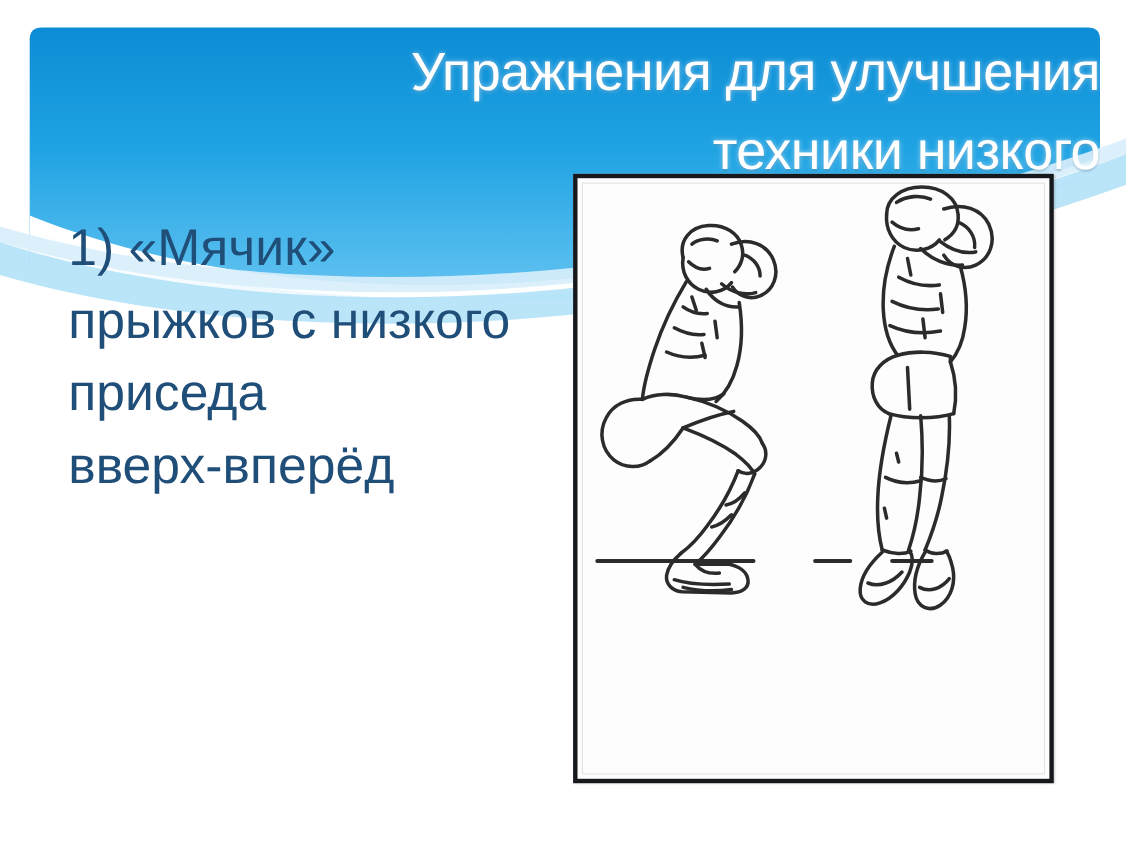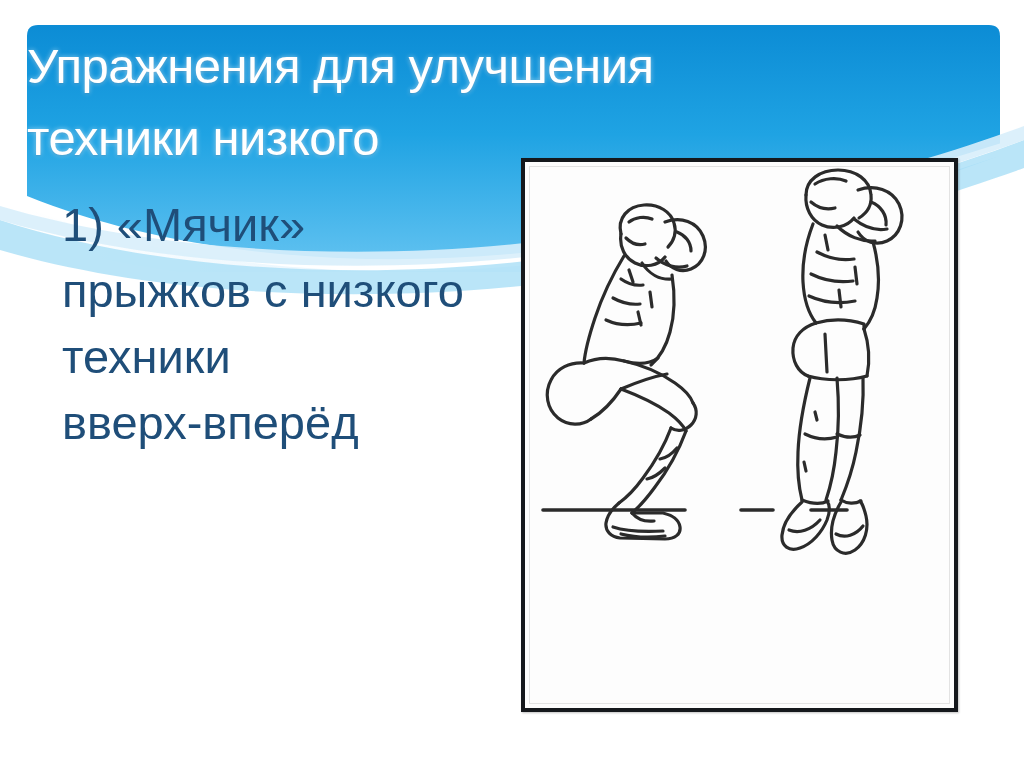--- a/index.html
+++ b/index.html
@@ -32,21 +32,21 @@
     height: 300px;
     pointer-events: none;
   }
 
   
   .title-block {
     position: absolute;
     left: 27px;
     top: 30px;
     width: 973px;
-    text-align: left;
+    text-align: right;
     z-index: 5;
   }
   .title-line {
     font-family: "Liberation Sans", sans-serif;
     font-size: 49px;
     line-height: 72px;
     color: #ffffff;
     font-weight: 400;
     letter-spacing: -0.5px;
     white-space: nowrap;
@@ -175,21 +175,21 @@
   </div>
 
   <div class="title-block">
     <div class="title-line">Упражнения для улучшения</div>
     <div class="title-line">техники низкого</div>
   </div>
 
   <div class="body-block">
     <div class="body-line">1) «Мячик»</div>
     <div class="body-line">прыжков с низкого</div>
-    <div class="body-line">техники</div>
+    <div class="body-line">приседа</div>
     <div class="body-line">вверх-вперёд</div>
   </div>
 
   <div class="picture-frame">
     <div class="inner-liner"></div>
 
     <svg class="figure-svg" viewBox="0 0 429 546" xmlns="http://www.w3.org/2000/svg">
       <g fill="none" stroke="#2b2b2b" stroke-width="3.2" stroke-linecap="round" stroke-linejoin="round">
 
         <g>

